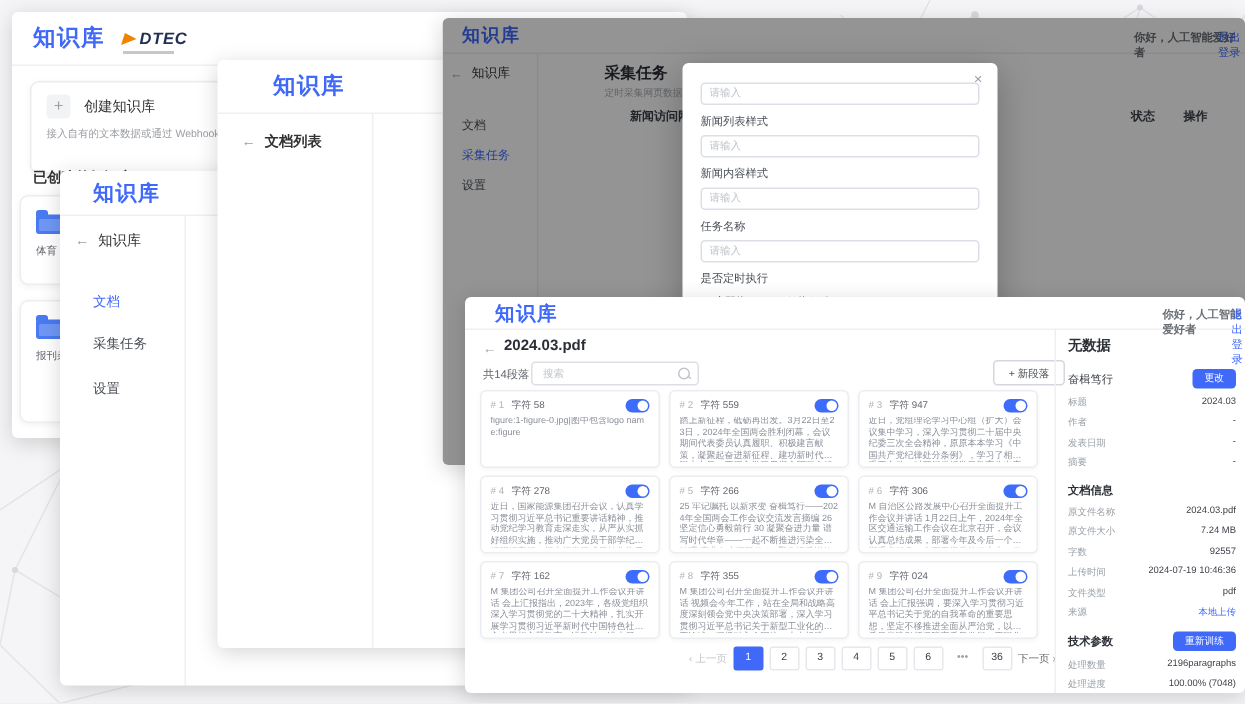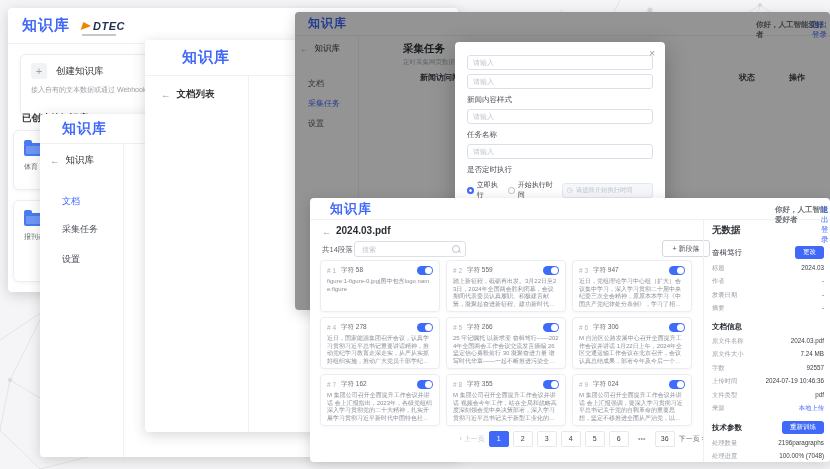--- a/index.html
+++ b/index.html
@@ -218,28 +218,29 @@
     <div class="backrow">
       <span class="arr">←</span>
       <span>知识库</span>
     </div>
     <div class="navitem" style="top:66px;">文档</div>
     <div class="navitem active" style="top:86px;">采集任务</div>
     <div class="navitem" style="top:106px;">设置</div>
     <div class="tk-title">采集任务</div>
     <div class="tk-sub">定时采集网页数据，自动同步至知识库</div>
     <div class="tk-col" style="left:125px;">新闻访问网址</div>
-    <div class="tk-col" style="left:428px;padding-left:16px;">状态</div>
+    <div class="tk-col" style="left:443px;padding-left:16px;">状态</div>
     <div class="tk-col" style="left:494px;">操作</div>
 
     <div class="overlay"></div>
 
     <div class="modal">
       <span class="modal-close">×</span>
       <input class="f-input" placeholder="请输入" style="">
+      <div class="f-label">新闻列表样式</div>
       <input class="f-input" placeholder="请输入" style="">
       <div class="f-label">新闻内容样式</div>
       <input class="f-input" placeholder="请输入" style="">
       <div class="f-label">任务名称</div>
       <input class="f-input" placeholder="请输入" style="">
       <div class="f-label">是否定时执行</div>
       <div class="sched-row">
         <span class="radio sel"></span>
         <span class="radio-lab">立即执行</span>
         <span class="radio un"></span>

